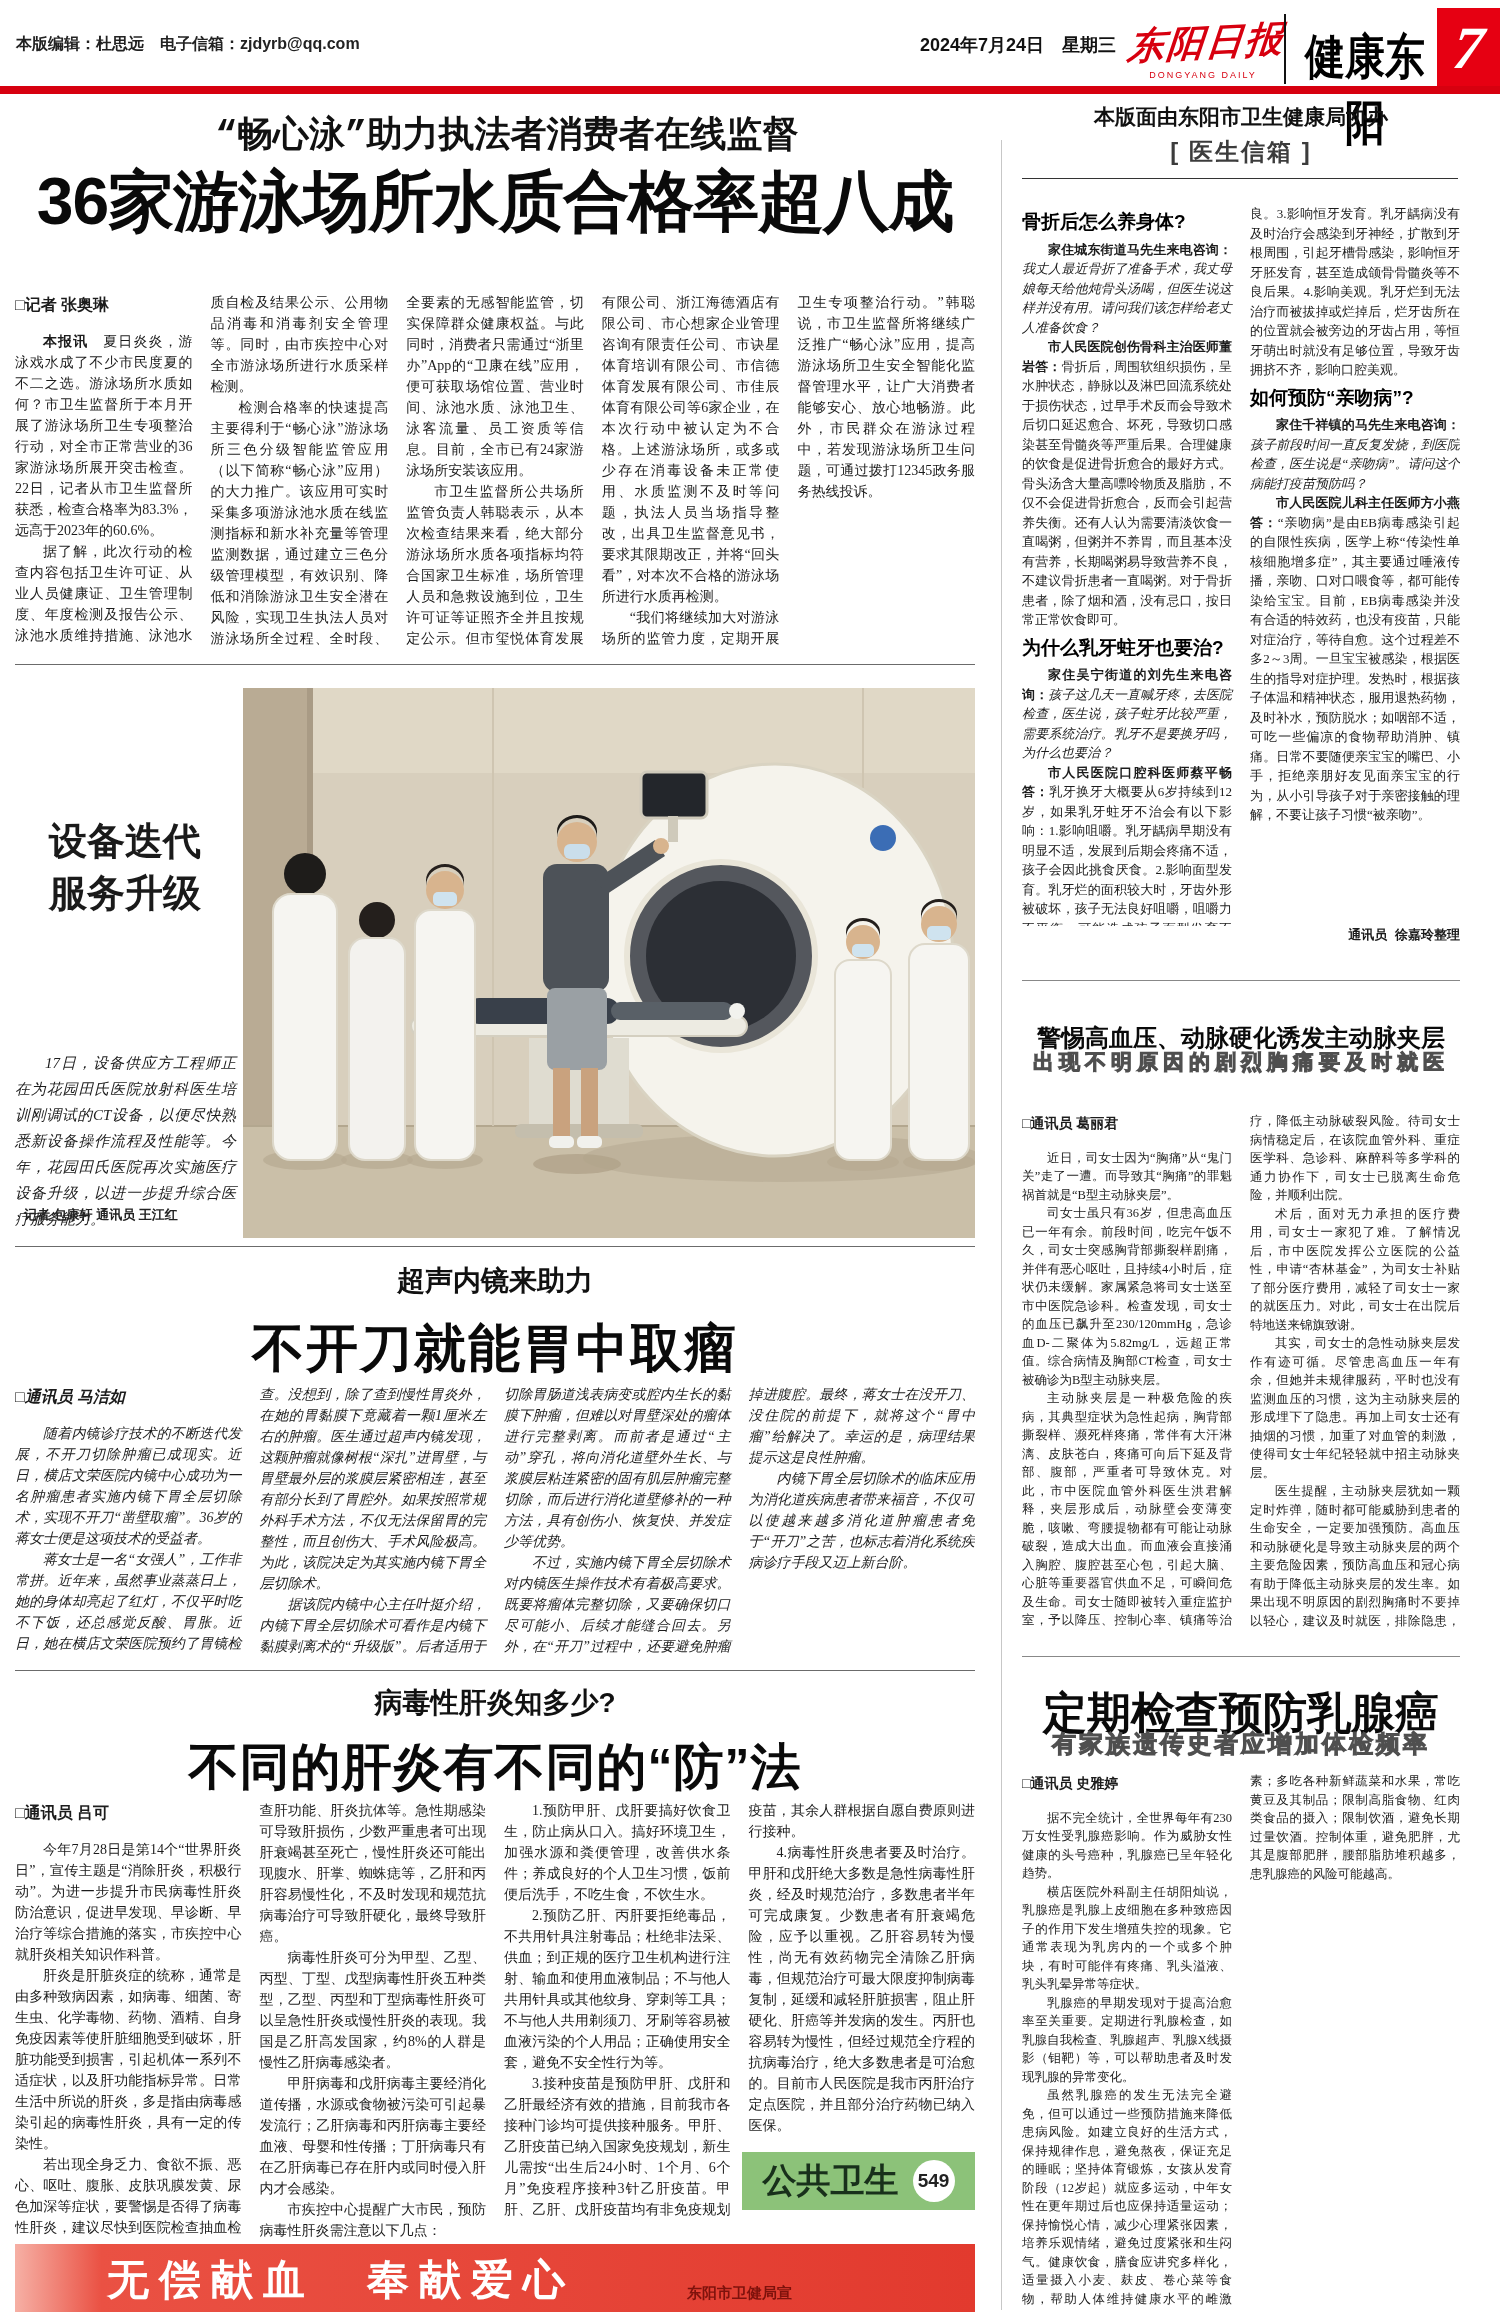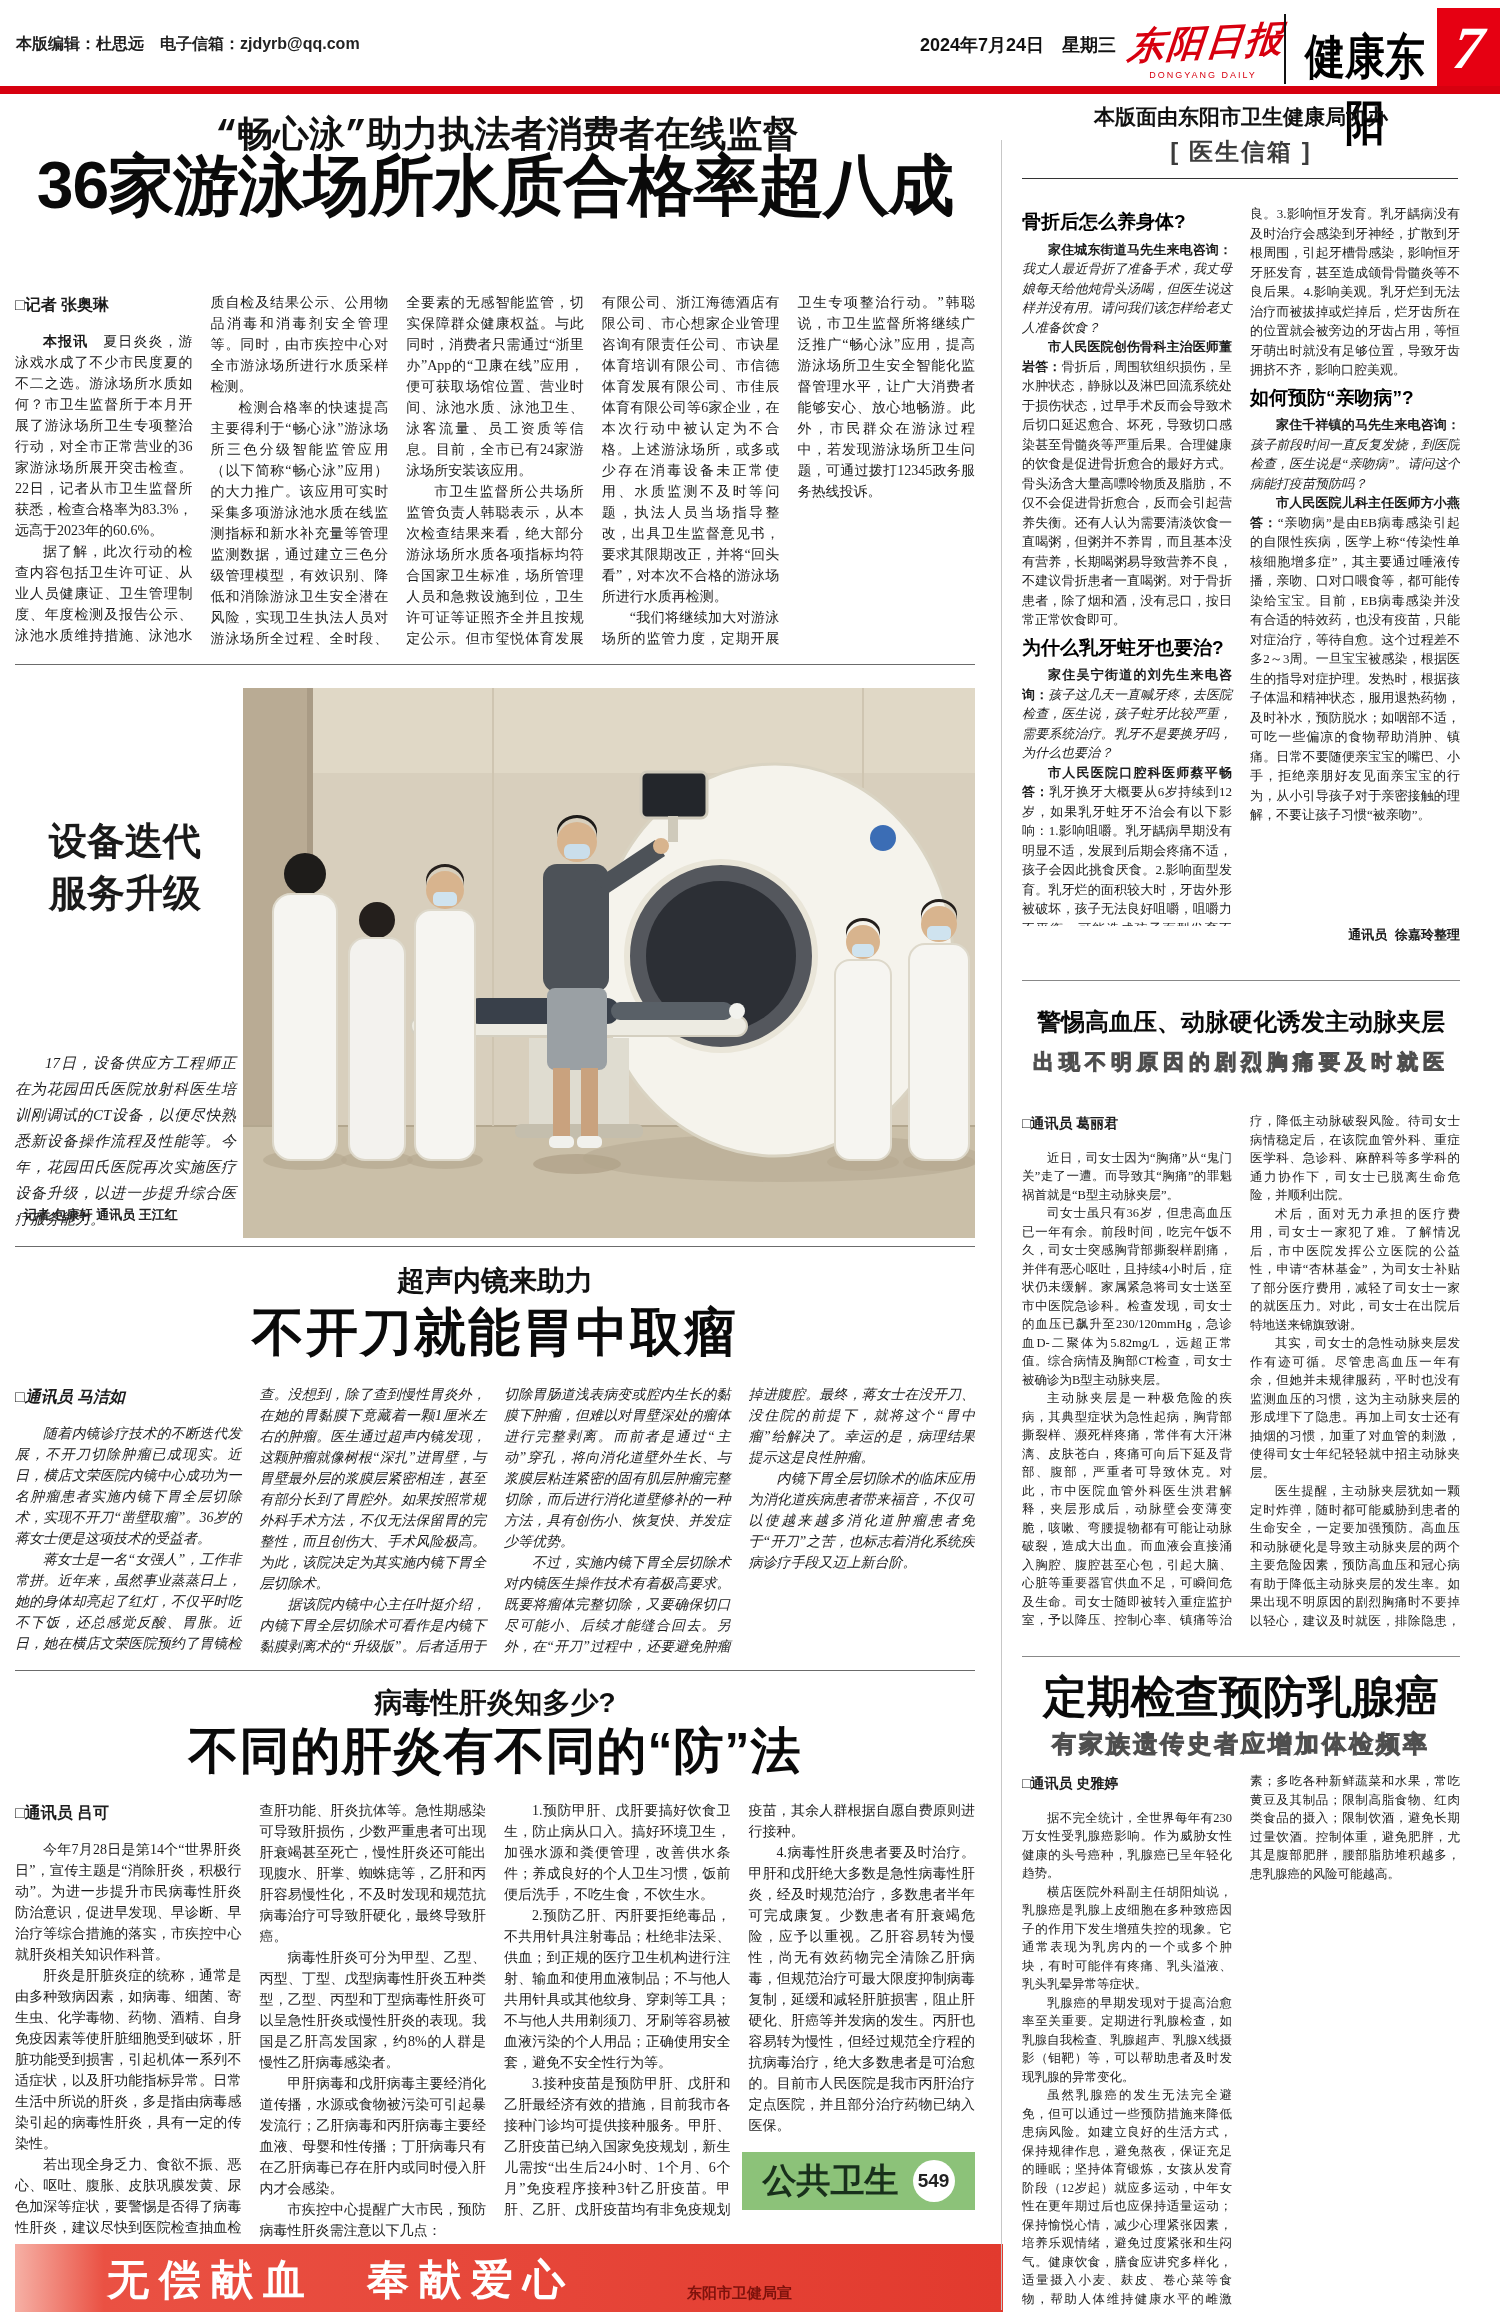--- a/index.html
+++ b/index.html
@@ -30,21 +30,21 @@
   .col-body p{margin:0;text-indent:2em;}
   .byline{font-family:"Liberation Sans",sans-serif;font-weight:bold;text-indent:0 !important;margin:2px 0 16px !important;}
   .lead-label{font-family:"Liberation Sans",sans-serif;font-weight:bold;}
   .kai{font-style:italic;}
 
   .swim-body{column-count:5;column-gap:18px;font-size:14px;line-height:21px;}
   .four-col{column-count:4;column-gap:18px;font-size:14px;line-height:21px;}
   .two-col{column-count:2;column-gap:18px;}
 
   .kicker{font-family:"Liberation Sans",sans-serif;font-weight:bold;text-align:center;color:#111;}
-  .headline{font-family:"Liberation Sans",sans-serif;font-weight:900;text-align:center;color:#0a0a0a;white-space:nowrap;}
+  .headline{font-family:"Liberation Sans",sans-serif;font-weight:900;text-align:center;color:#0a0a0a;white-space:nowrap;margin-top:16px;}
   .hollow{color:#8f8f8f;-webkit-text-stroke:1px #4f4f4f;font-family:"Liberation Sans",sans-serif;font-weight:bold;text-align:center;}
 
   
   .photo-title{left:15px;top:815px;width:220px;text-align:center;font-family:"Liberation Sans",sans-serif;
                font-weight:800;font-size:38px;line-height:52px;color:#1a1a1a;}
   .photo-caption{left:15px;top:1050px;width:221px;font-size:15px;line-height:26px;font-style:italic;text-align:justify;}
   .photo-caption p{margin:0;text-indent:2em;}
   .photo-credit{left:24px;top:1206px;width:212px;font-family:"Liberation Sans",sans-serif;font-weight:bold;font-size:13px;color:#222;}
 
   
@@ -63,21 +63,21 @@
 
   .breast-headline{left:1022px;top:1668px;width:438px;font-size:44px;}
   .breast-sub{left:1022px;top:1728px;width:438px;font-size:24px;letter-spacing:3px;}
   .breast-body{left:1022px;top:1772px;width:438px;height:536px;font-size:12.5px;line-height:18.5px;}
 
   
   .ph-badge{left:742px;top:2152px;width:233px;height:58px;background:#8cc279;display:flex;align-items:center;justify-content:center;gap:14px;}
   .ph-badge .label{font-family:"Liberation Sans",sans-serif;font-weight:900;font-size:34px;color:#18301b;}
   .ph-badge .num{width:42px;height:42px;border-radius:50%;background:#fff;display:flex;align-items:center;justify-content:center;
                  font-family:"Liberation Sans",sans-serif;font-weight:bold;font-size:19px;color:#222;}
-  .banner{left:15px;top:2244px;width:960px;height:68px;background:linear-gradient(90deg,#f6b0a5 0,#ea5143 9%,#e23a2e 100%);padding-left:28px;}
+  .banner{left:15px;top:2244px;width:960px;height:68px;background:linear-gradient(90deg,#f6b0a5 0,#ea5143 9%,#e23a2e 100%);}
   .banner .slogan{position:absolute;left:92px;top:8px;font-family:"Liberation Sans",sans-serif;font-weight:900;
                   font-size:42px;color:#ffffff;letter-spacing:10px;}
   .banner .credit{position:absolute;left:672px;top:40px;font-family:"Liberation Sans",sans-serif;font-weight:bold;
                   font-size:15px;color:#7e120c;}
 </style>
 </head>
 <body>
 
 <div class="page">
 

